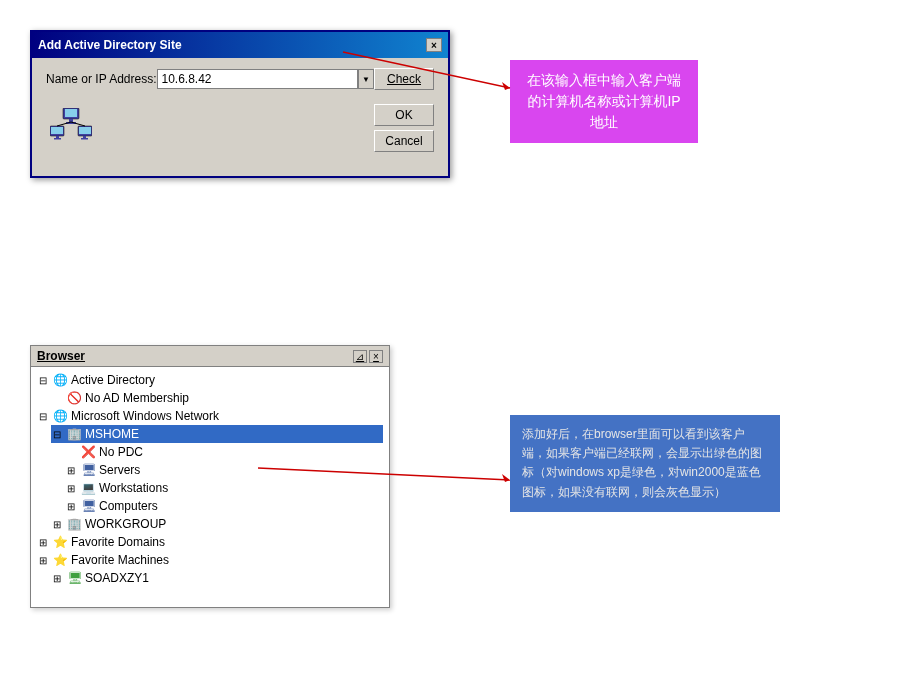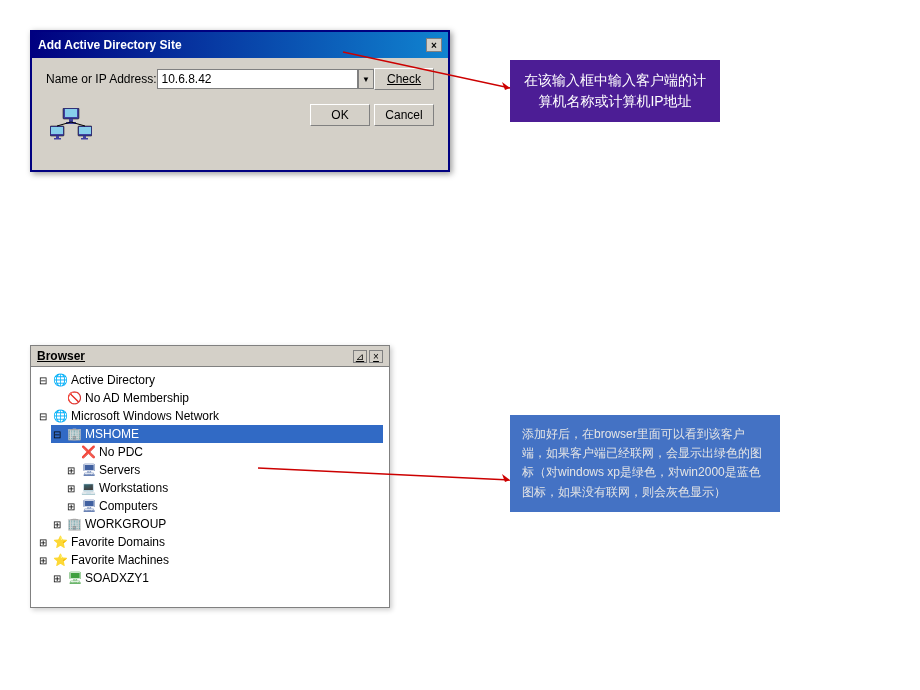--- a/index.html
+++ b/index.html
@@ -115,21 +115,21 @@
       padding-top: 4px;
     }
 
     .network-icon {
       width: 42px;
       height: 38px;
     }
 
     .action-btns {
       display: flex;
-      flex-direction: row;
+      flex-direction: column;
       gap: 4px;
       margin-left: auto;
     }
 
     .action-btn {
       width: 60px;
       height: 22px;
       background: #d4d0c8;
       border-top: 1px solid #ffffff;
       border-left: 1px solid #ffffff;
@@ -163,22 +163,22 @@
       border: 1px solid #808080;
       font-size: 12px;
       padding: 1px 3px;
     }
 
     
     .annotation-box-top {
       position: absolute;
       top: 60px;
       left: 510px;
-      width: 210px;
-      background: #4c1d95;
+      width: 188px;
+      background: #d946ef;
       color: #ffffff;
       padding: 10px 12px;
       font-size: 14px;
       line-height: 1.5;
       text-align: center;
     }
 
     
     .browser-panel {
       position: absolute;

